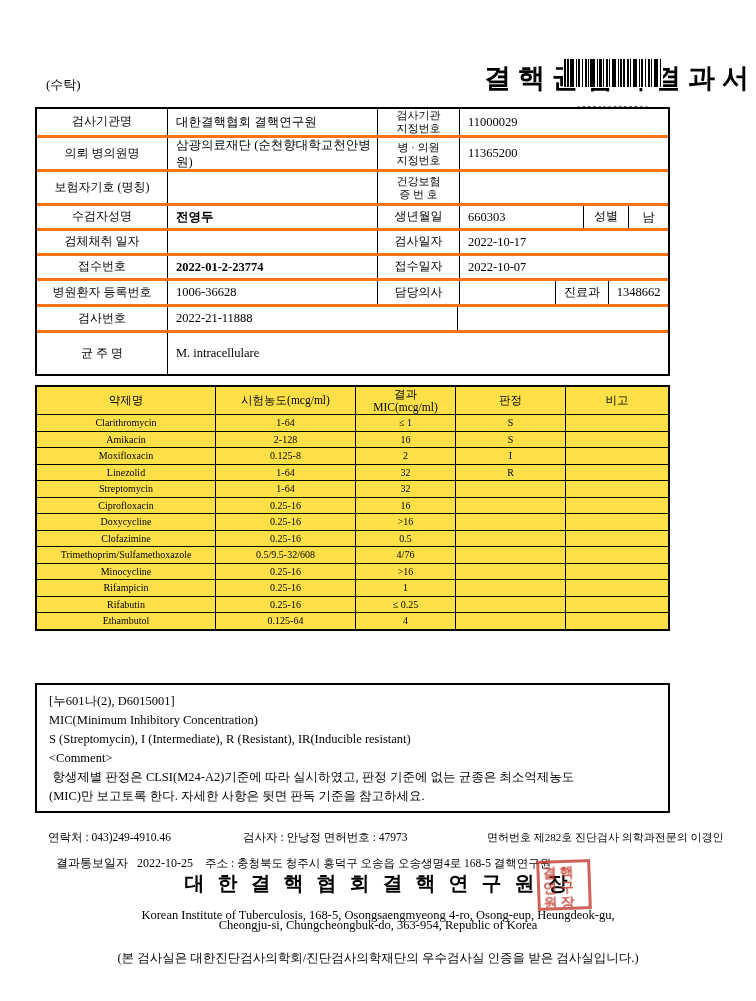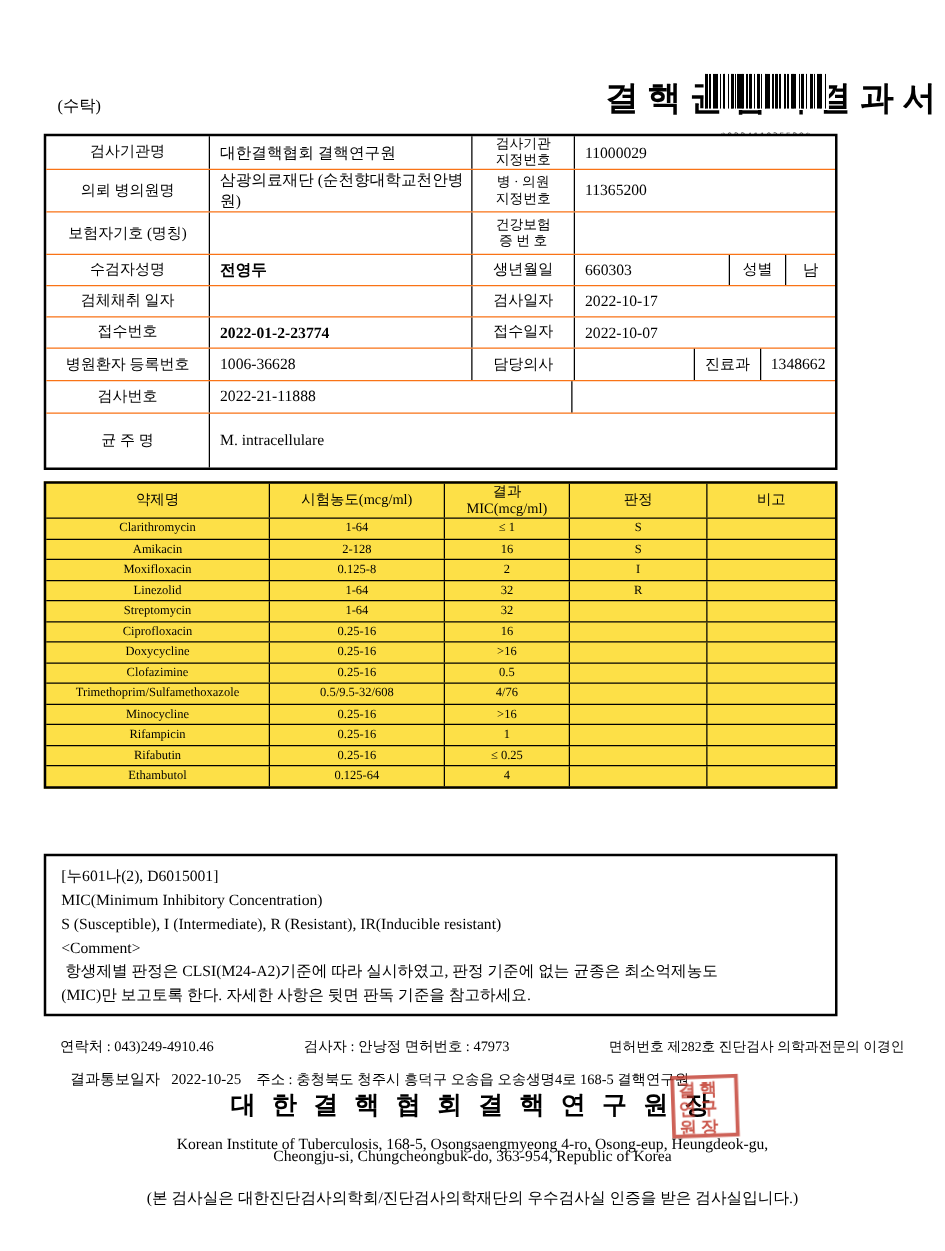--- a/index.html
+++ b/index.html
@@ -16,21 +16,21 @@
     background-image:
       repeating-linear-gradient(90deg, #000 0 1px, transparent 1px 3px),
       repeating-linear-gradient(90deg, #000 0 2px, transparent 2px 7px),
       repeating-linear-gradient(90deg, transparent 0 4px, #000 4px 5px, transparent 5px 11px);
     border:1px solid #fff; }
   .barcode-text { font-size:7px; text-align:center; letter-spacing:1px;
     font-family:"DejaVu Sans Mono", monospace; margin-top:17px; }
 
   
   .info-table { position:absolute; left:35px; top:107px; width:635px; border:2px solid #000; background:#fff; }
-  .irow { display:flex; border-top:1px solid #f97316; }
+  .irow { display:flex; border-top:3px solid #f97316; }
   .irow:first-child { border-top:none; }
   .icell { border-left:1px solid #000; display:flex; align-items:center; font-size:12px; overflow:hidden; }
   .icell:first-child { border-left:none; }
   .lab { justify-content:center; text-align:center; white-space:pre-line; line-height:1.15; }
   .lab-sm { font-size:11px; }
   .val { padding-left:8px; font-size:12.5px; }
   .val-c { justify-content:center; padding-left:0; }
   .bold { font-weight:bold; }
   .r26{height:26px}.r34{height:34px}.r25{height:25px}.r44{height:44px}
   .w130{width:130px}.w210{width:210px}.w82{width:82px}.w209{width:209px}
@@ -244,21 +244,21 @@
           <div class="dcell c-result"></div>
           <div class="dcell c-note"></div>
         </div>
       </div>
   </div>
 
   <div class="comment-box">
     <div>
         <div class="comment-line">[누601나(2), D6015001]</div>
         <div class="comment-line">MIC(Minimum Inhibitory Concentration)</div>
-        <div class="comment-line">S (Susceptible), I (Intermediate), R (Resistant), IR(Inducible resistant)</div>
+        <div class="comment-line">S (Streptomycin), I (Intermediate), R (Resistant), IR(Inducible resistant)</div>
         <div class="comment-line">&lt;Comment&gt;</div>
         <div class="comment-line"> 항생제별 판정은 CLSI(M24-A2)기준에 따라 실시하였고, 판정 기준에 없는 균종은 최소억제농도</div>
         <div class="comment-line">(MIC)만 보고토록 한다. 자세한 사항은 뒷면 판독 기준을 참고하세요.</div>
       </div>
   </div>
 
   <div class="f-contact">연락처 : 043)249-4910.46</div>
   <div class="f-examiner">검사자 : 안낭정  면허번호 : 47973</div>
   <div class="f-license">면허번호 제282호 진단검사 의학과전문의 이경인</div>
   <div class="f-reportrow">

